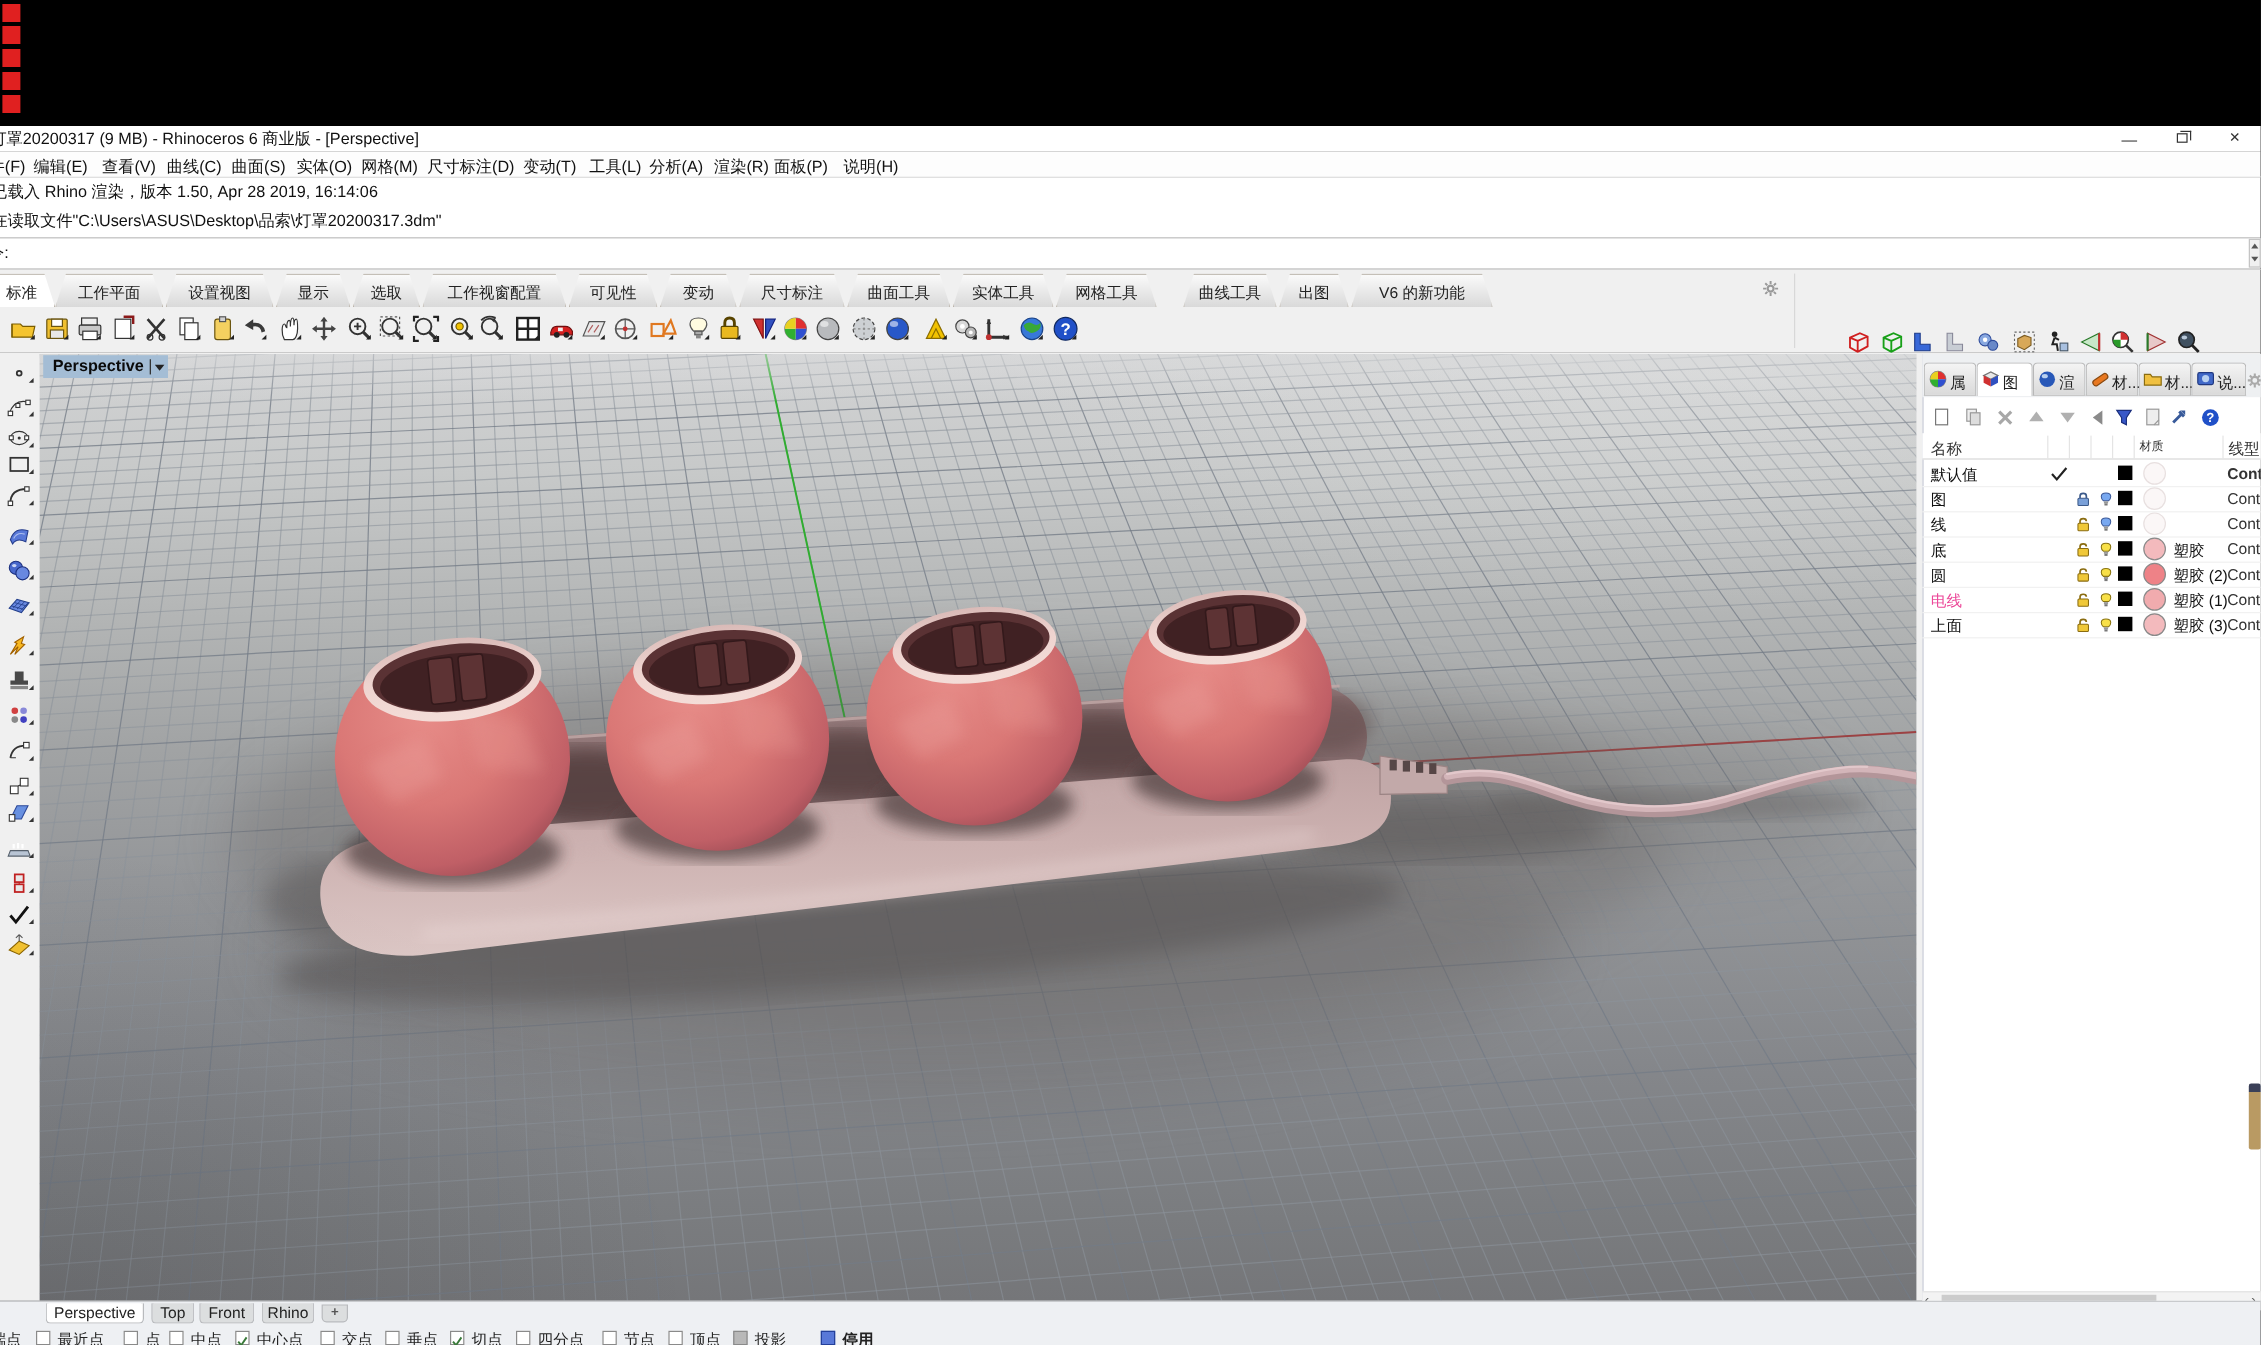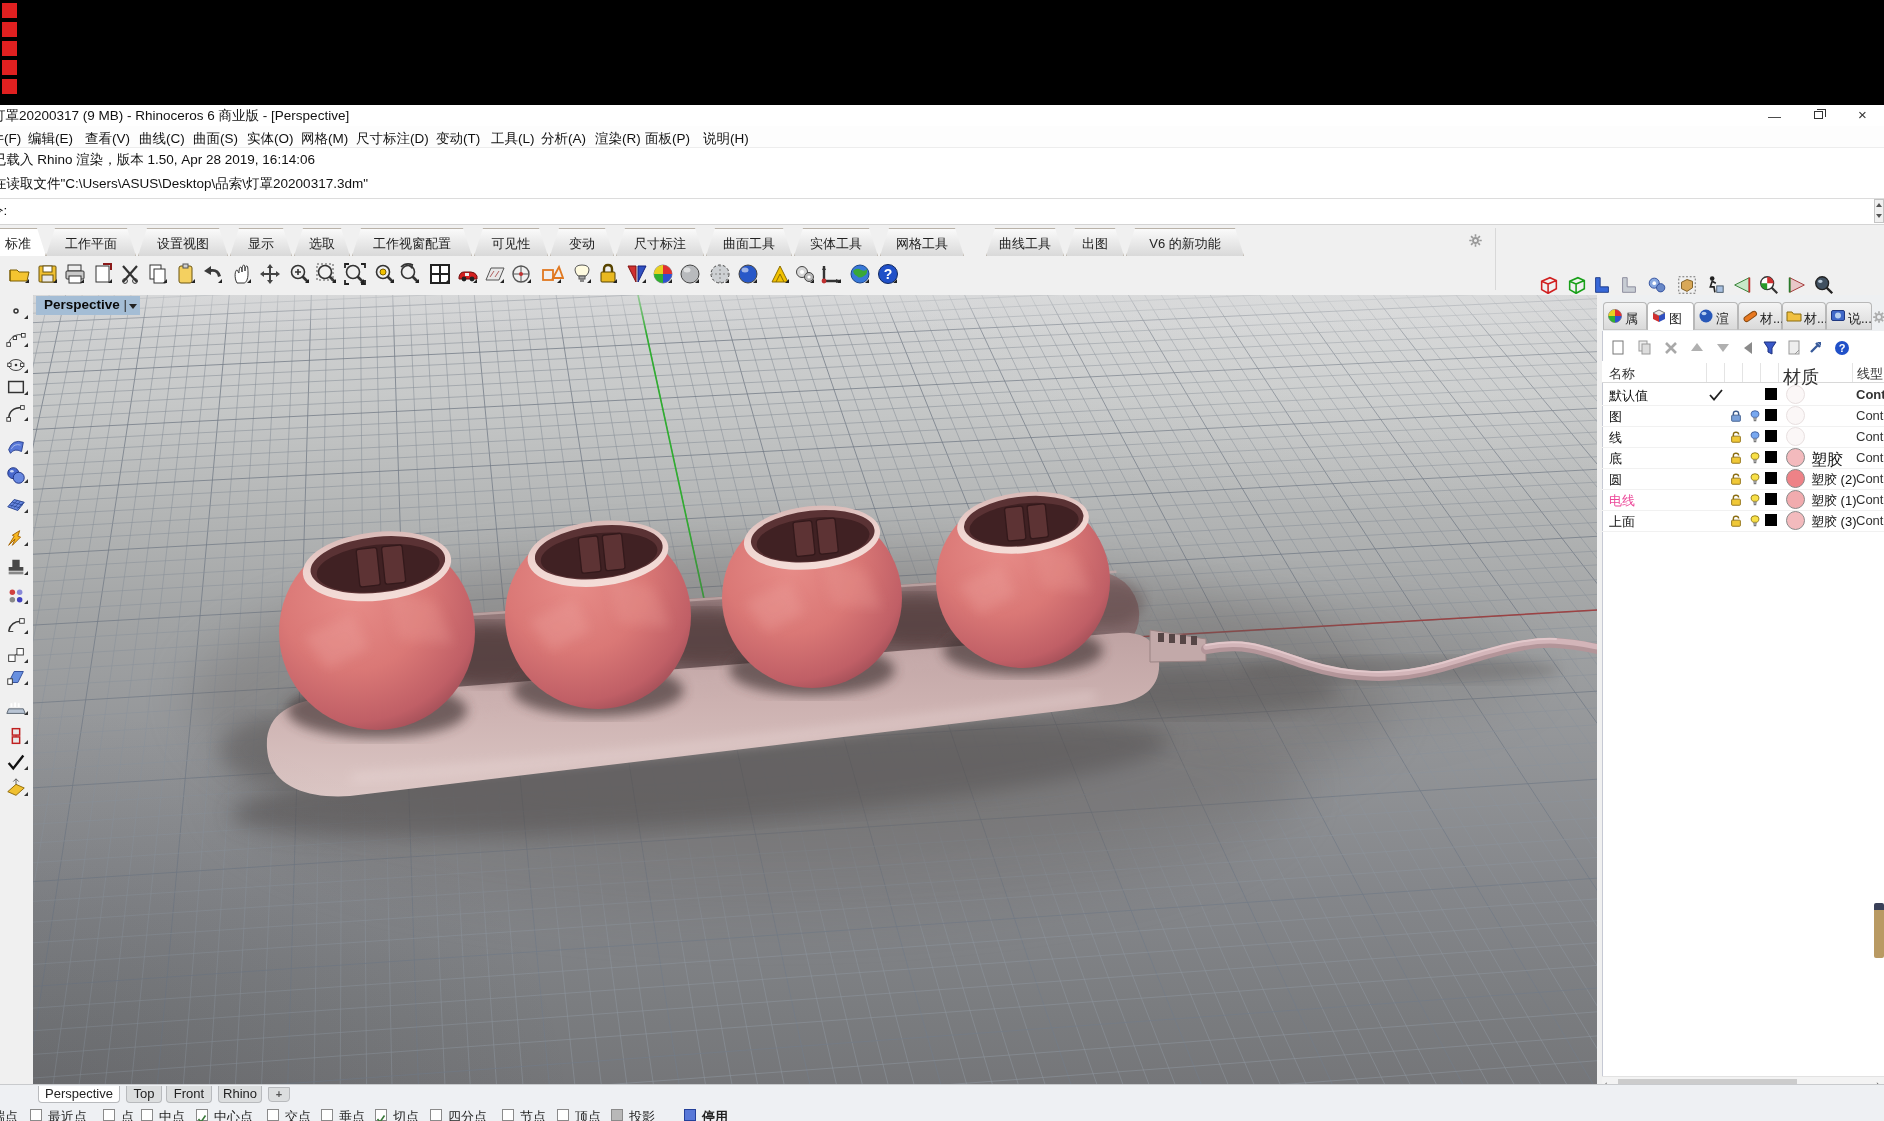--- a/index.html
+++ b/index.html
@@ -782,21 +782,21 @@
 <svg class="abs" style="left:1808px;top:339px" width="18" height="18" viewBox="0 0 18 18">
     <path d="M3 13 L10 6 M8 4 L12 8" stroke="#385a9a" stroke-width="2.4"></path>
     <path d="M9 3 L13 3 L13 7" fill="#385a9a"></path>
   </svg>
 <svg class="abs" style="left:1833px;top:339px" width="18" height="18" viewBox="0 0 18 18">
     <circle cx="9" cy="9" r="7" fill="#2050c8"></circle>
     <text x="9" y="13" font-size="11" font-weight="bold" text-anchor="middle" fill="#fff" font-family="Liberation Sans">?</text>
   </svg>
 <div class="abs" style="left:1602px;top:361px;width:282px;height:22px;background:#fff;border-bottom:1px solid #d8d8d8"></div>
 <div class="abs" style="left:1609px;top:365px;font-size:13px;color:#333">名称</div>
-<div class="abs" style="left:1783px;top:365px;font-size:18px;color:#333">材质</div>
+<div class="abs" style="left:1783px;top:365px;font-size:10px;color:#333">材质</div>
 <div class="abs" style="left:1857px;top:365px;font-size:13px;color:#333">线型</div>
 <div class="abs" style="left:1706px;top:363px;width:1px;height:19px;background:#e4e4e4"></div>
 <div class="abs" style="left:1724px;top:363px;width:1px;height:19px;background:#e4e4e4"></div>
 <div class="abs" style="left:1742px;top:363px;width:1px;height:19px;background:#e4e4e4"></div>
 <div class="abs" style="left:1760px;top:363px;width:1px;height:19px;background:#e4e4e4"></div>
 <div class="abs" style="left:1778px;top:363px;width:1px;height:19px;background:#e4e4e4"></div>
 <div class="abs" style="left:1852px;top:363px;width:1px;height:19px;background:#e4e4e4"></div>
 <div class="abs" style="left:1609px;top:387px;font-size:13px;color:#111;font-weight:normal">默认值</div>
 <svg class="abs" style="left:1708px;top:387px" width="16" height="16" viewBox="0 0 16 16">
     <path d="M2 8 L6 12.5 L14 3" fill="none" stroke="#222" stroke-width="1.8"></path>
@@ -838,21 +838,21 @@
     <rect x="3" y="7" width="10" height="7" rx="1" fill="#f0c838" stroke="#8a6c10"></rect>
     <path d="M5 7 L5 5 Q5 2.5 8 2.5 Q11 2.5 11 5" fill="none" stroke="#8a6c10" stroke-width="1.6"></path>
   </svg>
 <svg class="abs" style="left:1748px;top:451px" width="14" height="14" viewBox="0 0 16 16">
     <path d="M5.5 9.5 Q3.5 8 3.5 5.5 Q3.5 2 8 2 Q12.5 2 12.5 5.5 Q12.5 8 10.5 9.5 Z" fill="#f8e048" stroke="#8a7410"></path>
     <rect x="6" y="10" width="4" height="2" fill="#999"></rect>
     <rect x="6.5" y="12" width="3" height="2" fill="#777"></rect>
   </svg>
 <div class="abs" style="left:1765px;top:451px;width:12px;height:12px;background:#000"></div>
 <div class="abs" style="left:1786px;top:448px;width:19px;height:19px;border-radius:50%;background:#f3babd;border:1px solid #8a8a8a"></div>
-<div class="abs" style="left:1811px;top:450px;font-size:16px;color:#111;width:45px;overflow:hidden;white-space:nowrap">塑胶</div>
+<div class="abs" style="left:1811px;top:450px;font-size:13px;color:#111;width:45px;overflow:hidden;white-space:nowrap">塑胶</div>
 <div class="abs" style="left:1856px;top:450px;font-size:13px;color:#333">Cont</div>
 <div class="abs" style="left:1602px;top:468px;width:282px;height:1px;background:#f1f1f1"></div>
 <div class="abs" style="left:1609px;top:471px;font-size:13px;color:#111">圆</div>
 <svg class="abs" style="left:1729px;top:472px" width="14" height="14" viewBox="0 0 16 16">
     <rect x="3" y="7" width="10" height="7" rx="1" fill="#f0c838" stroke="#8a6c10"></rect>
     <path d="M5 7 L5 5 Q5 2.5 8 2.5 Q11 2.5 11 5" fill="none" stroke="#8a6c10" stroke-width="1.6"></path>
   </svg>
 <svg class="abs" style="left:1748px;top:472px" width="14" height="14" viewBox="0 0 16 16">
     <path d="M5.5 9.5 Q3.5 8 3.5 5.5 Q3.5 2 8 2 Q12.5 2 12.5 5.5 Q12.5 8 10.5 9.5 Z" fill="#f8e048" stroke="#8a7410"></path>
     <rect x="6" y="10" width="4" height="2" fill="#999"></rect>

